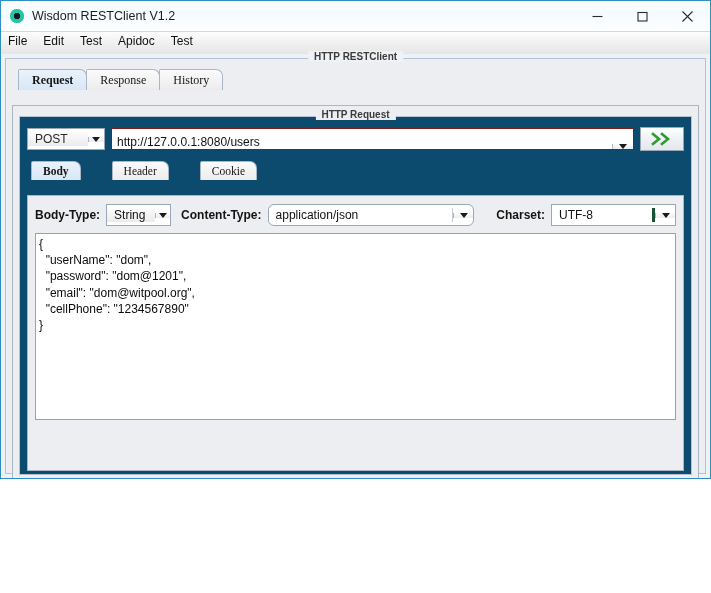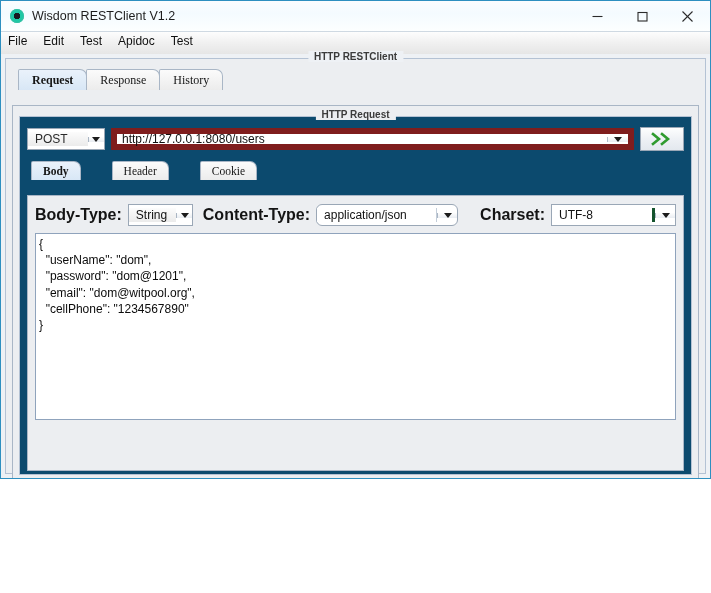--- a/index.html
+++ b/index.html
@@ -204,23 +204,23 @@
   }
   .method-combo { width: 78px; }
   .method-combo .value { width: 58px; color: #2a2a2a; }
 
   .url-field {
     flex: 1 1 auto;
     min-width: 0;
     height: 22px;
     box-sizing: border-box;
     background: #ffffff;
-    border: 6px solid #7f1d1d;
-    display: flex;
-    align-items: center;
+    border: 1px solid #7f1d1d;
+    display: flex;
+    align-items: flex-end;
   }
   .url-field .text {
     flex: 1 1 auto;
     min-width: 0;
     display: flex;
     align-items: center;
     padding: 0 5px;
     font-size: 12px;
     color: #111;
     overflow: hidden;
@@ -242,21 +242,21 @@
     border: 1px solid #9aa7b6;
     background: linear-gradient(#fdfefe, #eef1f5 50%, #e3e8ee);
     display: flex;
     align-items: center;
     justify-content: center;
   }
   .send-btn svg { display: block; }
 
   
   .label {
-    font-size: 16px;
+    font-size: 12px;
     color: #141414;
     font-weight: bold;
     white-space: nowrap;
   }
   .ct-combo { flex: 1 1 auto; min-width: 0; border-radius: 6px; }
   .charset-combo { width: 125px; }
   .charset-combo .value.plain { border-right: 3px solid #14532d; }
 
   
   .textarea-wrap {

